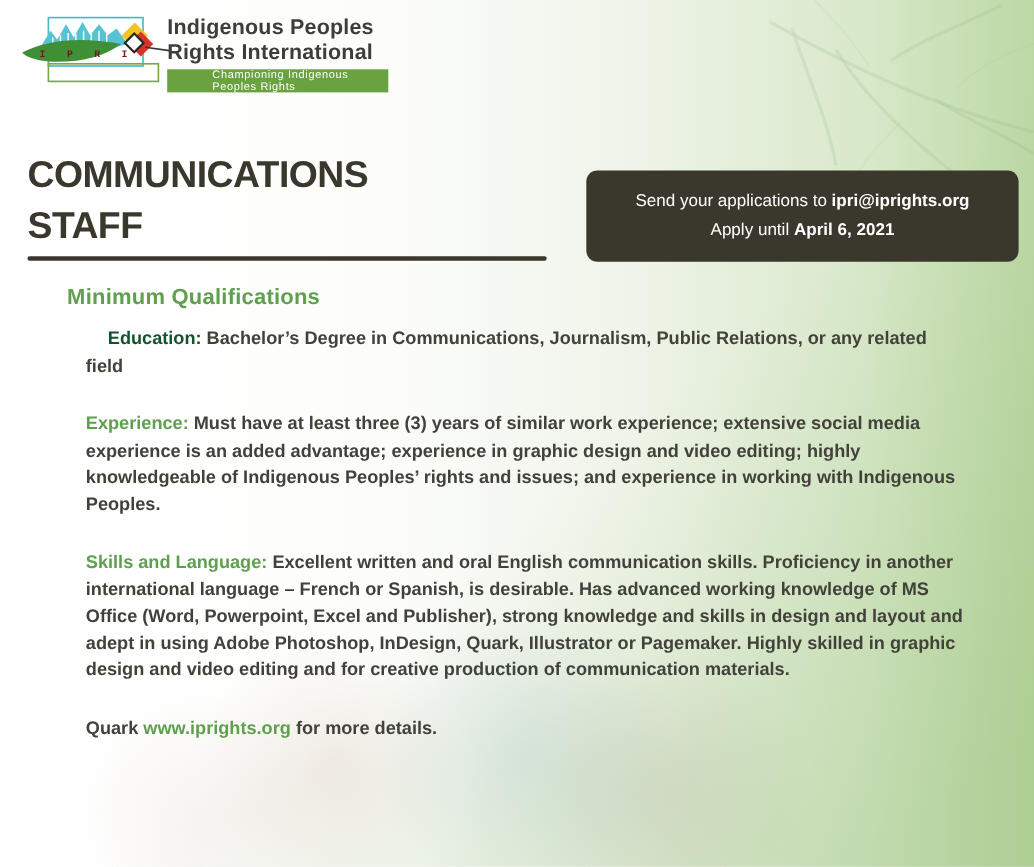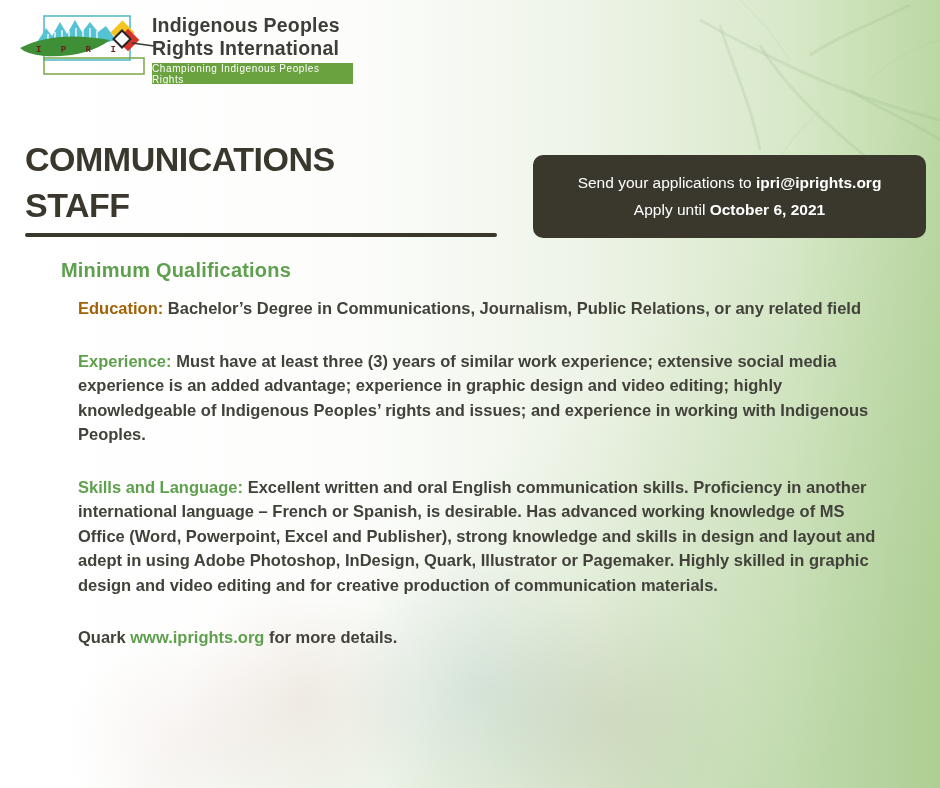--- a/index.html
+++ b/index.html
@@ -16,21 +16,21 @@
       linear-gradient(to bottom right, rgba(255,255,255,0) 55%, rgba(140,185,110,0.30) 92%),
       linear-gradient(to right, #ffffff 0%, #fcfdfb 38%, #eef4e8 62%, #d8e8c9 84%, #bcd8a4 100%);
   }
   .branches { position:absolute; top:0; right:0; opacity:0.5; pointer-events:none; }
 
   
   .logo-wrap { position:absolute; left:14px; top:8px; width:140px; height:72px; }
   .org-name { position:absolute; left:152px; top:14px; color:#3e3d38; font-weight:bold;
               font-size:19.5px; line-height:23px; letter-spacing:0.2px; }
   .tagline-bar { position:absolute; left:152px; top:63px; width:201px; height:21px;
-                 display:flex; align-items:center; justify-content:center; }
+                 display:flex; align-items:center; justify-content:center;padding-left:41px; }
   .tagline-bar span { color:#ffffff; font-size:10px; letter-spacing:0.6px; }
 
   
   .title { position:absolute; left:25px; top:136px; color:#3a372c; font-weight:bold;
            font-size:34px; line-height:46px; letter-spacing:-0.5px; }
   .title-rule { position:absolute; left:25px; top:233px; width:472px; height:4px; border-radius:2px; }
 
   
   .apply-box { position:absolute; left:533px; top:139px; width:393px; height:83px;
                border-radius:10px; display:flex; flex-direction:column; justify-content:center;
@@ -105,29 +105,29 @@
   <div>COMMUNICATIONS</div>
   <div>STAFF</div>
 </div>
 <div class="title-rule" id="title-rule" style="background: rgb(58, 55, 44);"></div>
 
 <div class="apply-box" id="apply-box" style="background: rgb(58, 56, 45);">
   <div>
     <span>Send your applications to </span><span class="b">ipri@iprights.org</span>
   </div>
   <div>
-    <span>Apply until </span><span class="b">October 6, 2021</span>
+    <span>Apply until </span><span class="b">April 6, 2021</span>
   </div>
 </div>
 
 <div class="qual-heading" id="qual-heading" style="color: rgb(95, 160, 78);">Minimum Qualifications</div>
 
 <div class="content">
   <p>
-    <span class="green" id="lbl0" style="color: #a16207;">Education:</span><span> Bachelor’s Degree in Communications, Journalism, Public Relations, or any related field</span>
+    <span class="green" id="lbl0" style="color: #14532d; margin-left: 20px;">Education:</span><span> Bachelor’s Degree in Communications, Journalism, Public Relations, or any related field</span>
   </p>
   <p>
     <span class="green" id="lbl1" style="color: rgb(95, 160, 78);">Experience:</span><span> Must have at least three (3) years of similar work experience; extensive social media experience is an added advantage; experience in graphic design and video editing; highly knowledgeable of Indigenous Peoples’ rights and issues; and experience in working with Indigenous Peoples.</span>
   </p>
   <p>
     <span class="green" id="lbl2" style="color: rgb(95, 160, 78);">Skills and Language:</span><span> Excellent written and oral English communication skills. Proficiency in another international language – French or Spanish, is desirable. Has advanced working knowledge of MS Office (Word, Powerpoint, Excel and Publisher), strong knowledge and skills in design and layout and adept in using Adobe Photoshop, InDesign, Quark, Illustrator or Pagemaker. Highly skilled in graphic design and video editing and for creative production of communication materials.</span>
   </p>
   <p>
     <span>Quark </span><span class="link" id="visit-link" style="color: rgb(95, 160, 78);">www.iprights.org</span><span> for more details.</span>
   </p>

